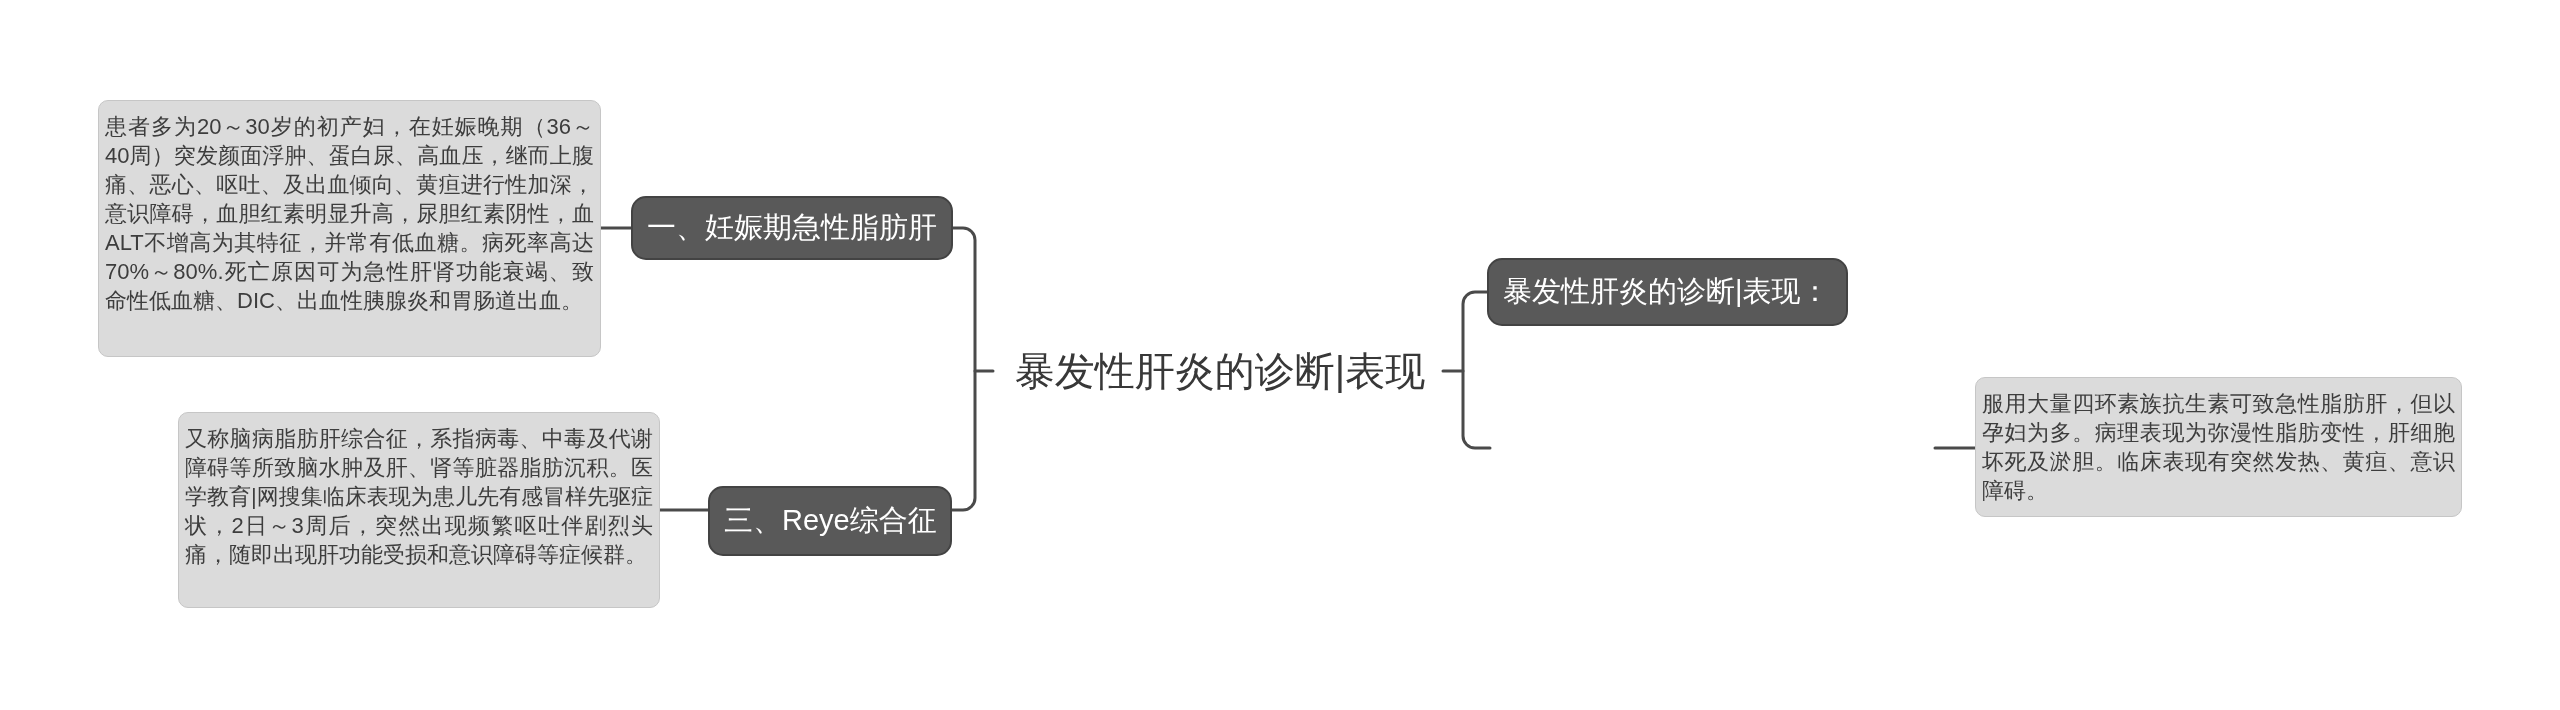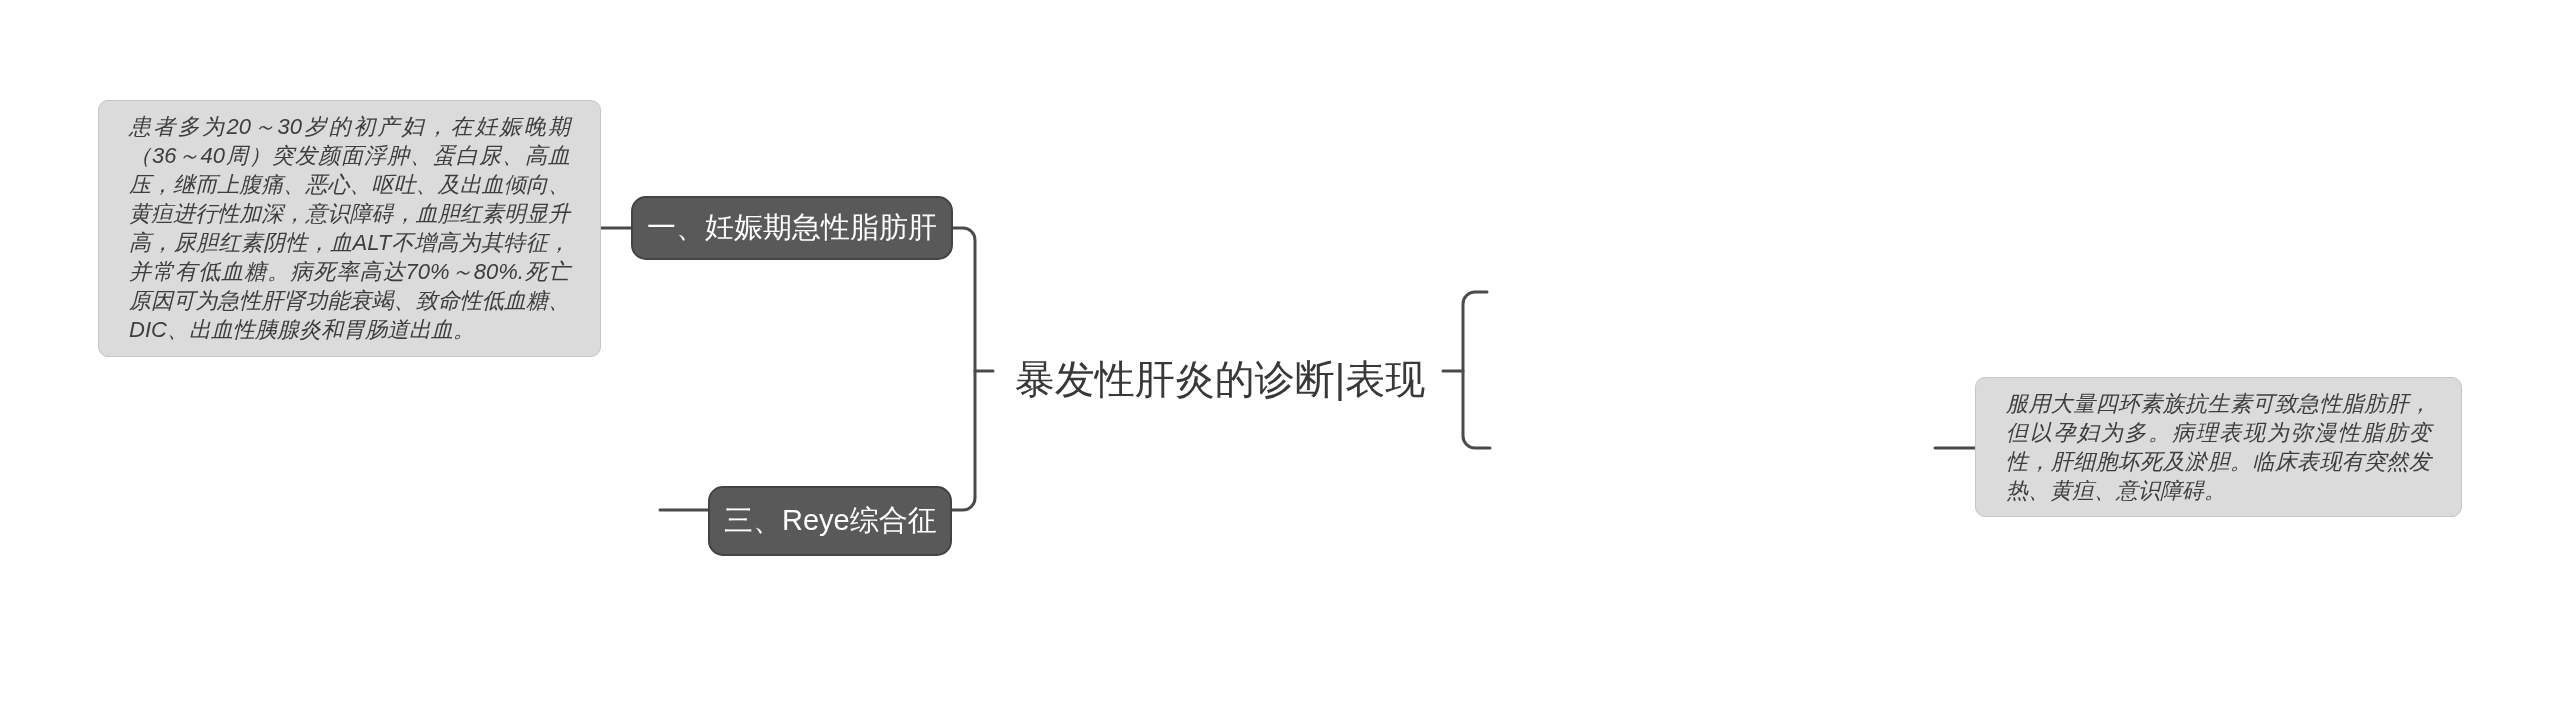--- a/index.html
+++ b/index.html
@@ -24,45 +24,43 @@
     position:absolute;
     box-sizing:border-box;
   }
   .detail{
     background:#dbdbdb;
     border:1px solid #c6c6c6;
     border-radius:10px;
     color:#3d3d3d;
     font-size:22px;
     line-height:29px;
-    padding:11px 30px;
+    padding:11px 6px;
     text-align:justify;
     text-justify:inter-ideograph;
-    font-style:italic;
   }
   .topic{
     background:#595959;
     border:2px solid #434343;
     border-radius:15px;
     color:#ffffff;
     font-size:29px;
     display:flex;
     align-items:center;
     padding:0 14px;
     white-space:nowrap;
   }
   .central-title{
     position:absolute;
     color:#383838;
     font-size:40px;
     display:flex;
     align-items:center;
     justify-content:center;
     white-space:nowrap;
-    margin-top:8px;
   }
   
   #gray-preg   {left:98px;  top:100px; width:503px; min-height:257px;}
   #topic-preg  {left:631px; top:196px; width:322px; height:64px;}
   #title-node  {left:1003px;top:341px; width:434px; height:60px;}
   #topic-diag  {left:1487px;top:258px; width:361px; height:68px;}
   #topic-tetra {left:1490px;top:413px; width:445px; height:70px;}
   #gray-tetra  {left:1975px;top:377px; width:487px; min-height:138px;}
   #gray-reye   {left:178px; top:412px; width:482px; min-height:196px;}
   #topic-reye  {left:708px; top:486px; width:244px; height:70px;}
@@ -92,24 +90,30 @@
   </div>
 
   <div id="topic-preg" class="node topic">
     <span>一、妊娠期急性脂肪肝</span>
   </div>
 
   <div id="title-node" class="central-title">
     <span>暴发性肝炎的诊断|表现</span>
   </div>
 
+  <div id="topic-diag" class="node topic">
+    <span>暴发性肝炎的诊断|表现：</span>
+  </div>
 
 
   <div id="gray-tetra" class="node detail">
     <span>服用大量四环素族抗生素可致急性脂肪肝，但以孕妇为多。病理表现为弥漫性脂肪变性，肝细胞坏死及淤胆。临床表现有突然发热、黄疸、意识障碍。</span>
   </div>
 
+  <div id="gray-reye" class="node detail">
+    <span>又称脑病脂肪肝综合征，系指病毒、中毒及代谢障碍等所致脑水肿及肝、肾等脏器脂肪沉积。医学教育|网搜集临床表现为患儿先有感冒样先驱症状，2日～3周后，突然出现频繁呕吐伴剧烈头痛，随即出现肝功能受损和意识障碍等症候群。</span>
+  </div>
 
   <div id="topic-reye" class="node topic">
     <span>三、Reye综合征</span>
   </div>
 
 </div>
 
 </body></html>

